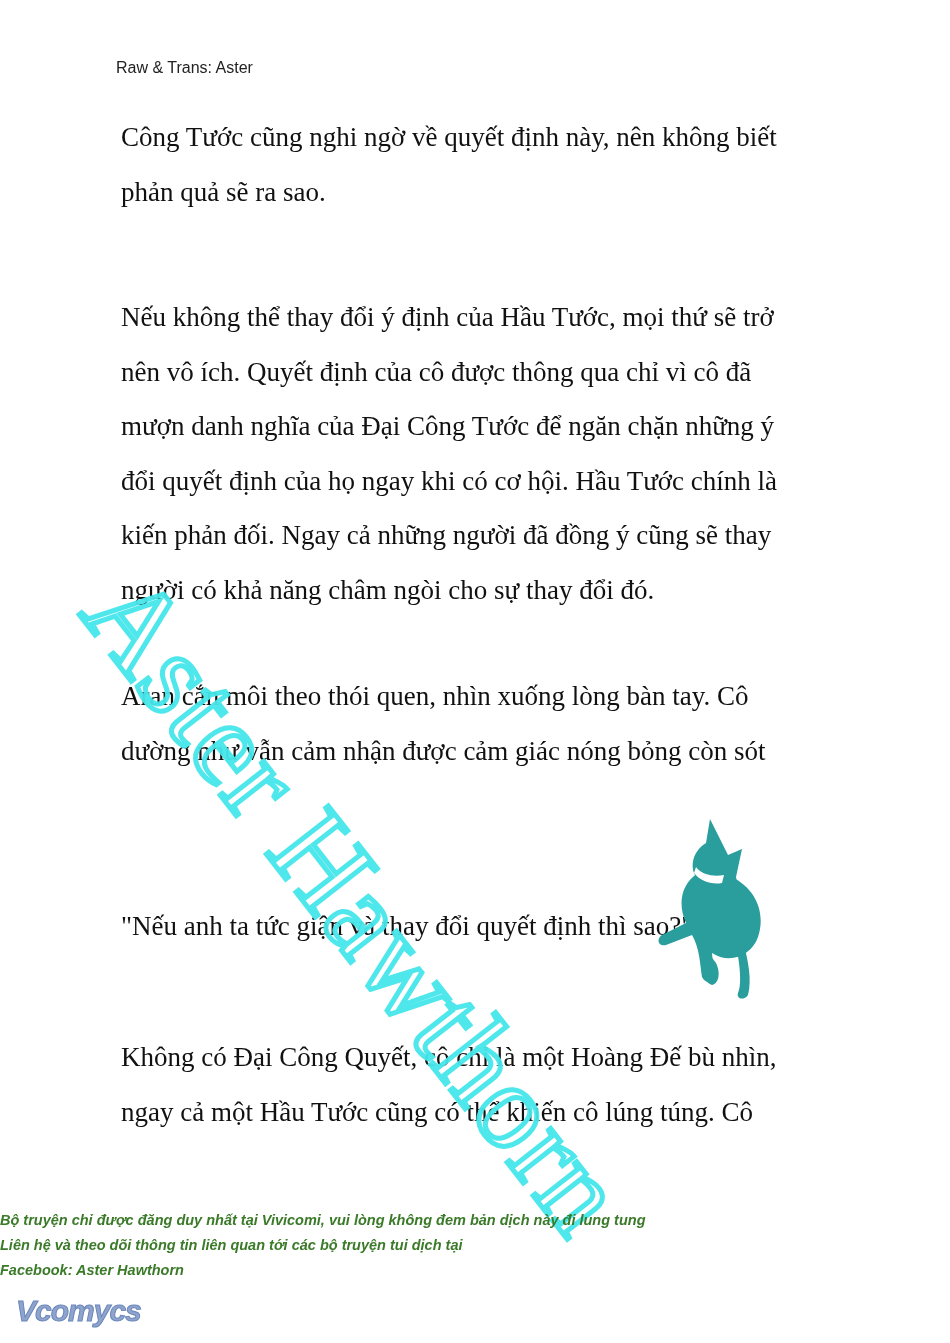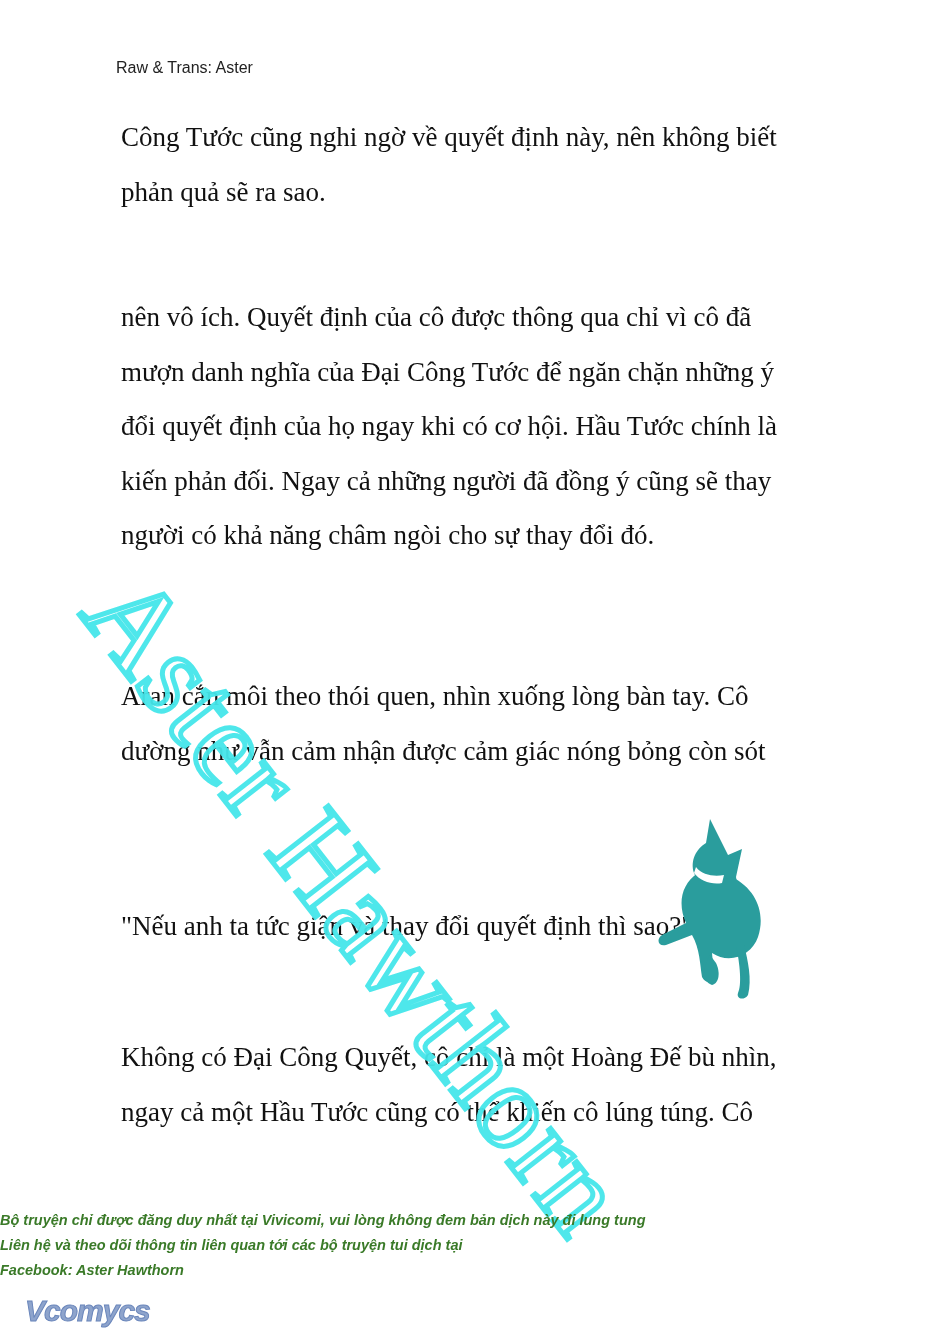--- a/index.html
+++ b/index.html
@@ -26,35 +26,36 @@
   }
   .cat { position: absolute; left: 640px; top: 805px; width: 160px; height: 200px; }
   .footer {
     position: absolute; left: 0; top: 1208px; width: 950px; text-align: left;
     font-family: "Liberation Sans", sans-serif; font-style: italic; font-weight: bold;
     font-size: 14.5px; color: #3a7a28; line-height: 25px;
   }
   .logo {
     position: absolute; left: 16px; top: 1294px;
     font-family: "Liberation Sans", sans-serif; font-style: italic; font-weight: bold;
-    font-size: 30px; color: #8ea4cc; letter-spacing: -1px; margin-left: 9px;
+    font-size: 30px; color: #8ea4cc; letter-spacing: -1px;
     -webkit-text-stroke: 1px #6a86bb;
   }
 </style>
 </head>
 <body>
 
 <div class="header">Raw &amp; Trans: Aster</div>
 
 <div class="body-text" style="top:108px">
   <p class="para">Công Tước cũng nghi ngờ về quyết định này, nên không biết</p>
   <p class="para">phản quả sẽ ra sao.</p>
 </div>
 
 <div class="body-text" style="top:288px">
+  <p class="para">Nếu không thể thay đổi ý định của Hầu Tước, mọi thứ sẽ trở</p>
   <p class="para">nên vô ích. Quyết định của cô được thông qua chỉ vì cô đã</p>
   <p class="para">mượn danh nghĩa của Đại Công Tước để ngăn chặn những ý</p>
   <p class="para">đổi quyết định của họ ngay khi có cơ hội. Hầu Tước chính là</p>
   <p class="para">kiến phản đối. Ngay cả những người đã đồng ý cũng sẽ thay</p>
   <p class="para">người có khả năng châm ngòi cho sự thay đổi đó.</p>
 </div>
 
 <div class="body-text" style="top:667px">
   <p class="para">Aran cắn môi theo thói quen, nhìn xuống lòng bàn tay. Cô</p>
   <p class="para">dường như vẫn cảm nhận được cảm giác nóng bỏng còn sót</p>

